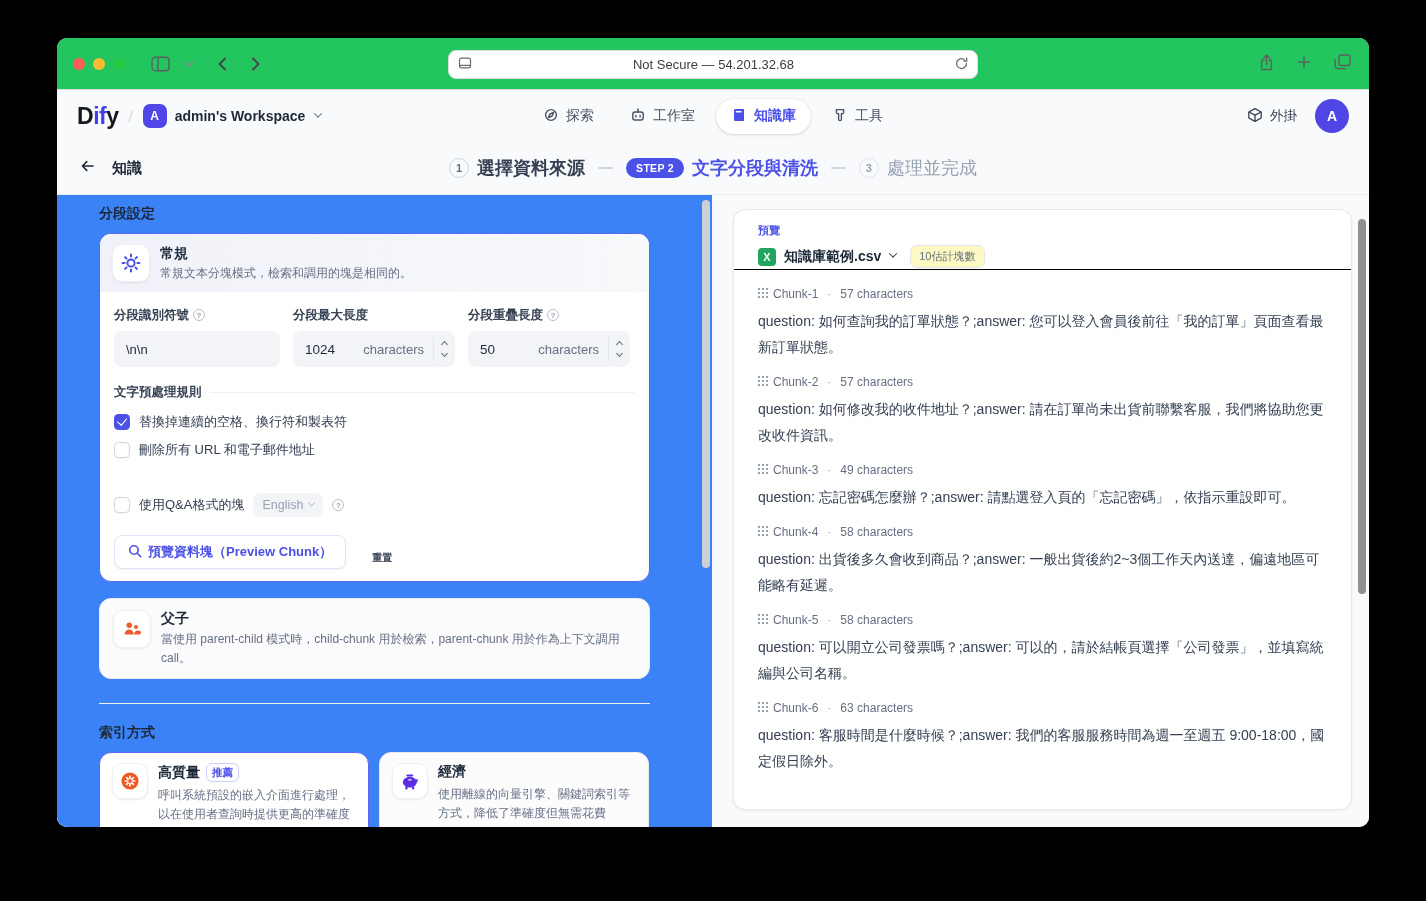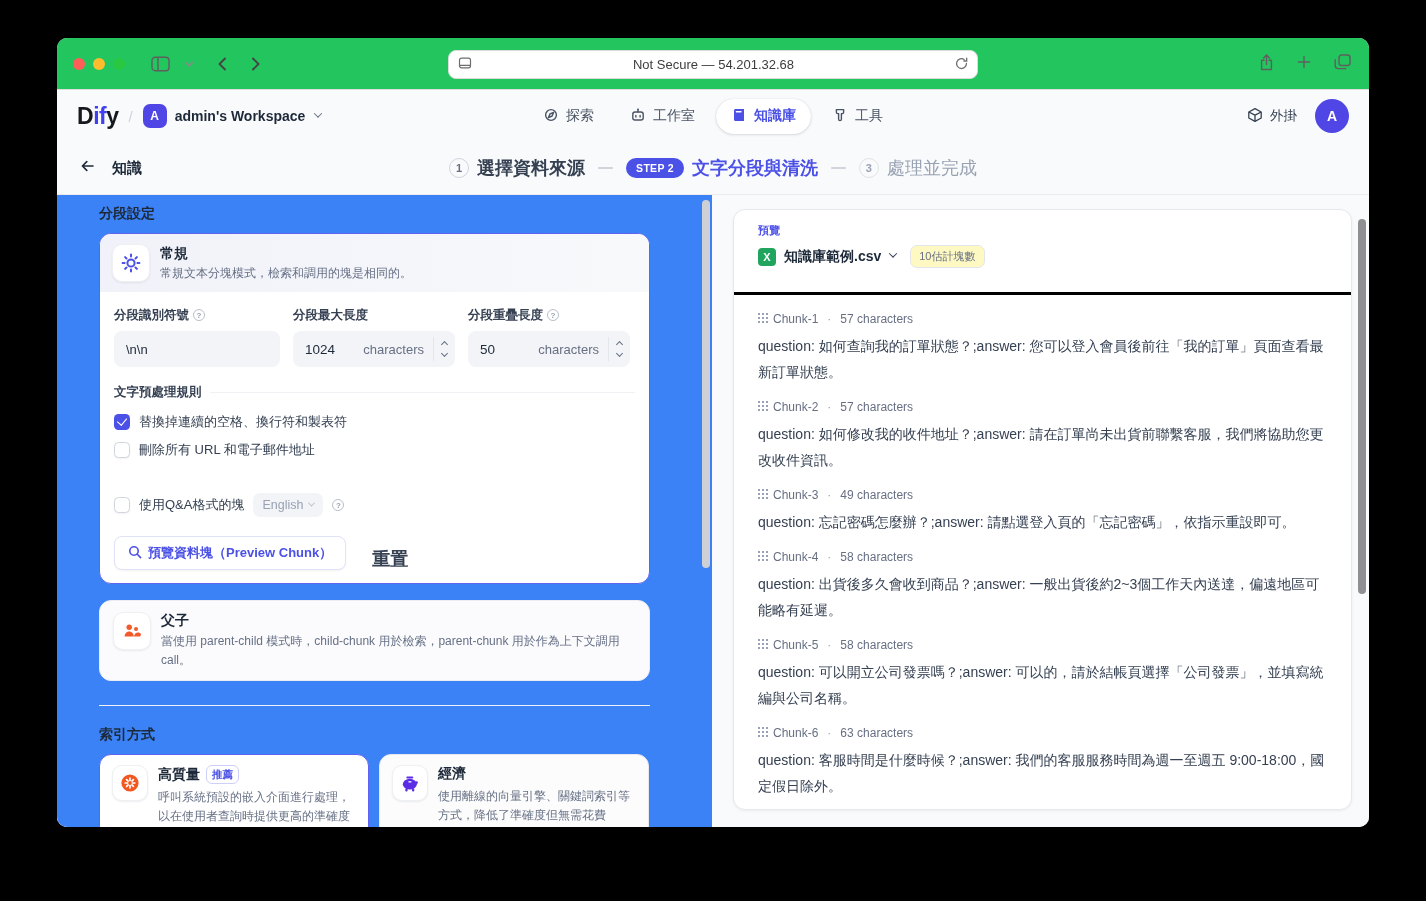--- a/index.html
+++ b/index.html
@@ -99,21 +99,21 @@
   .cb.checked { background:#4b50e6; position:relative; }
   .cb.checked::after { content:""; position:absolute; left:4.5px; top:2px; width:5px; height:8px;
                        border-right:1.8px solid #fff; border-bottom:1.8px solid #fff; transform:rotate(40deg); }
   .cb.empty { background:#fff; border:1px solid #d0d5dd; box-shadow:0 1px 2px rgba(16,24,40,.05); }
   .lang-select { display:flex; align-items:center; gap:6px; background:#f2f4f7; border-radius:7px; padding:5px 9px;
                  font-size:12.5px; color:#98a2b3; }
   .lang-select .chev { color:#b6bcc8; width:5px; height:5px; margin-top:-2px; }
   .actions { margin-top:18px; display:flex; align-items:center; gap:26px; }
   .preview-btn { display:flex; align-items:center; gap:6px; background:#fff; border:1px solid #e0e2f7; border-radius:8px;
                  padding:7px 13px; font-size:13px; font-weight:700; color:#4b50e6; box-shadow:0 1px 2px rgba(16,24,40,.05); }
-  .reset-btn { font-size:18px; font-weight:700; color:#354052;margin-top:12px; }
+  .reset-btn { font-size:10px; font-weight:700; color:#354052;margin-top:12px; }
 
   .pc-card { margin-top:16px; background:#fbfbfd; border:1px solid #ebedf2; border-radius:12px; padding:11px 13px;
              display:flex; gap:10px; align-items:flex-start; }
   .pc-texts .gc-desc { line-height:1.55; }
 
   .hdivider { margin-top:24px; height:1px; background:#f0f1f4; }
   .idx-title-row { margin-top:20px; }
   .idx-row { margin-top:10px; display:flex; gap:10px; align-items:stretch; }
   .idx-card { width:270px; border-radius:12px; padding:10px 12px; display:flex; gap:10px; align-items:flex-start; background:#fcfcfd; border:1px solid #e7e9ee; }
   .idx-card.selected { border:1.5px solid #5f64f0; background:#fff; }
@@ -123,21 +123,21 @@
   .idx-desc { margin-top:4px; font-size:12px; color:#667085; line-height:1.6; }
   .icon-sq { width:36px; height:36px; flex:none; background:#fff; border:1px solid #eef0f3; border-radius:10px;
              box-shadow:0 1px 2px rgba(16,24,40,.08); display:flex; align-items:center; justify-content:center; }
 
   .lp-scrollbar { position:absolute; right:2px; top:5px; width:8px; height:368px; background:#cfd0d5; border-radius:4px; }
 
   
   .right-area { flex:1; min-width:0; padding:14px 17px 17px 21px; }
   .preview-card { height:100%; background:#fff; border:1px solid #e7e8ee; border-radius:12px;
                   box-shadow:0 1px 3px rgba(16,24,40,.06); display:flex; flex-direction:column; overflow:hidden; }
-  .pv-head { padding:13px 24px 24px; border-bottom:3px solid #000000; flex:none; }
+  .pv-head { padding:13px 24px 1px; border-bottom:1px solid #000000; flex:none; }
   .pv-label { font-size:11px; font-weight:800; color:#4b50e6; letter-spacing:.3px; }
   .pv-file-row { margin-top:7px; display:flex; align-items:center; }
   .csv-icon { width:18px; height:18px; border-radius:4px; background:#21a45d; color:#fff; font-size:11px; font-weight:800;
               display:flex; align-items:center; justify-content:center; }
   .pv-filename { margin-left:8px; font-size:14px; font-weight:700; color:#1d2939; }
   .pv-file-row .chev { color:#354052; margin-left:9px; margin-top:-3px; }
   .count-badge { margin-left:14px; border:1px solid #e3e5eb; border-radius:7px; padding:3px 8px; font-size:11px; color:#676f83; background:#fef9c3; }
   .pv-body { flex:1; overflow:hidden; padding:15px 24px 0; }
   .chunk { margin-bottom:13px; }
   .chunk-label { display:flex; align-items:center; gap:5px; font-size:12px; color:#676f83; height:18px; }

